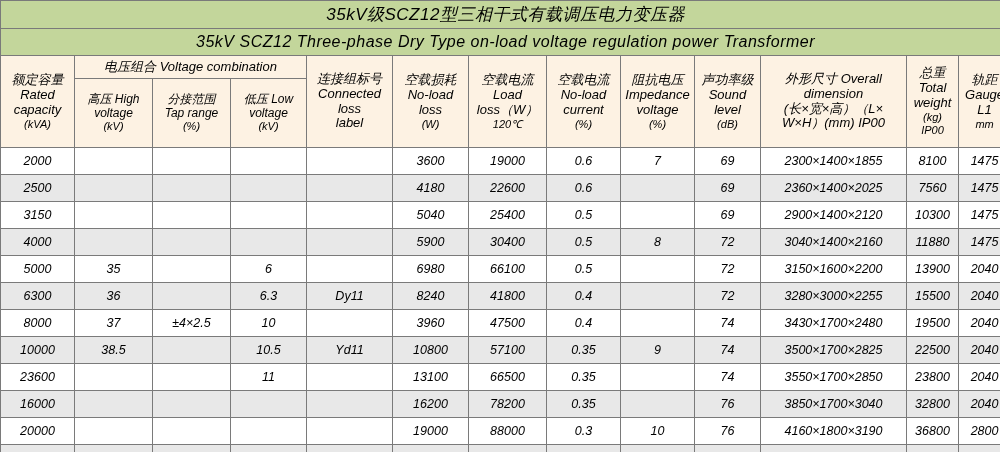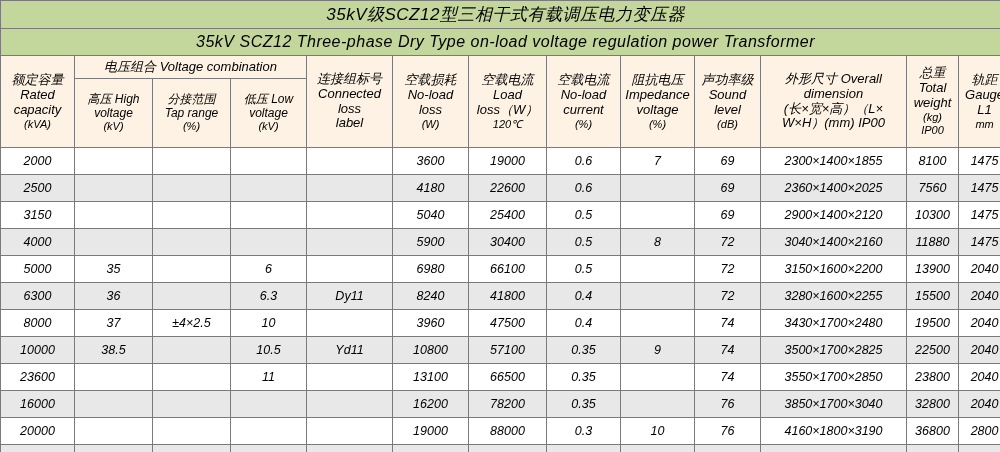--- a/index.html
+++ b/index.html
@@ -258,21 +258,21 @@
       <td>6300</td>
       <td>36</td>
       <td></td>
       <td>6.3</td>
       <td>Dy11</td>
       <td>8240</td>
       <td>41800</td>
       <td>0.4</td>
       <td></td>
       <td>72</td>
-      <td>3280×1600×2255</td>
+      <td>3280×3000×2255</td>
       <td>15500</td>
       <td>2040</td>
     </tr>
     <tr class="data">
       <td>8000</td>
       <td>37</td>
       <td>±4×2.5</td>
       <td>10</td>
       <td></td>
       <td>3960</td>

